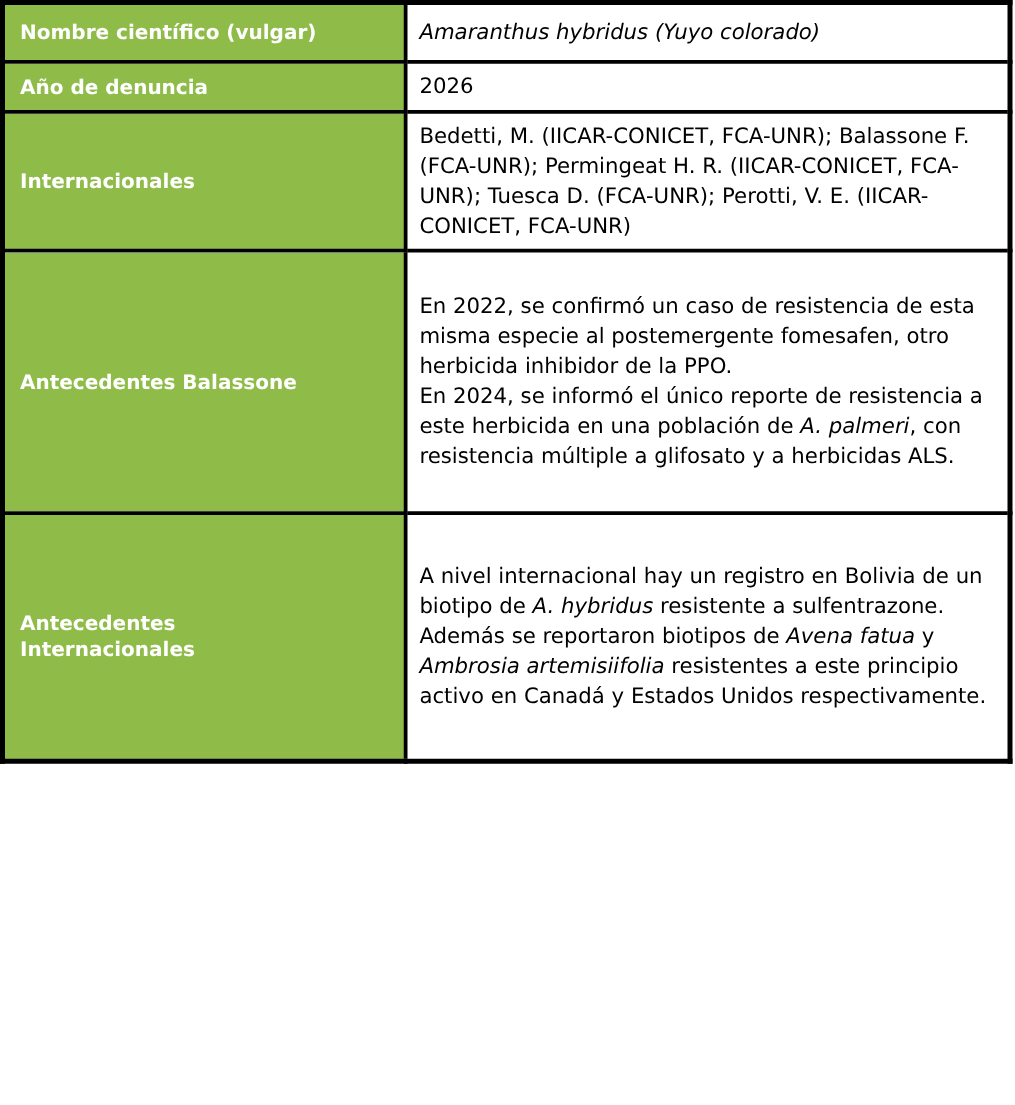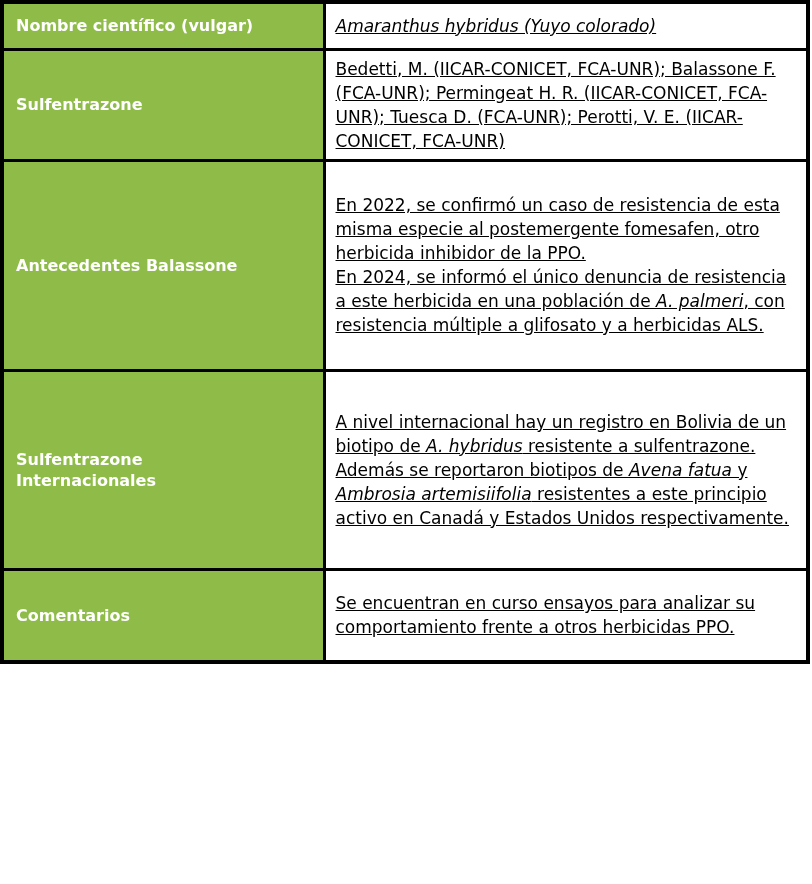--- a/index.html
+++ b/index.html
@@ -35,21 +35,20 @@
     line-height:21px;
     padding:4px 8px 4px 12px;
   }
   .info-table td{
     background:#ffffff;
     color:var(--value-color);
     font-size:17px;
     line-height:24px;
     font-weight:normal;
     padding:6px 8px 6px 10px;
-    text-decoration:underline;
   }
   tr.r1{height:47px;}
   tr.r2{height:46px;}
   tr.r3{height:45px;}
   tr.r4{height:40px;}
   tr.r5{height:101px;}
   tr.r6{height:66px;}
   tr.r7{height:210px;}
   tr.r8{height:199px;}
   tr.r9{height:93px;}
@@ -64,31 +63,31 @@
   <table class="info-table">
     <colgroup>
       <col style="width:322px">
       <col style="width:484px">
     </colgroup>
     <tbody>
       <tr class="r1">
         <th><span class="lbl">Nombre científico (vulgar)</span></th>
         <td><span style="font-style: italic;">Amaranthus hybridus (Yuyo colorado)</span></td>
       </tr>
+      <tr class="r4">
+        <th><span class="lbl">Año de denuncia</span></th>
+        <td><span>2026</span></td>
+      </tr>
       <tr class="r5">
-        <th><span class="lbl">Sulfentrazone</span></th>
+        <th><span class="lbl">Internacionales</span></th>
         <td><span>Bedetti, M. (IICAR-CONICET, FCA-UNR); Balassone F. (FCA-UNR); Permingeat H. R. (IICAR-CONICET, FCA-UNR); Tuesca D. (FCA-UNR); Perotti, V. E. (IICAR-CONICET, FCA-UNR)</span></td>
       </tr>
       <tr class="r7">
         <th><span class="lbl">Antecedentes Balassone</span></th>
-        <td><span>En 2022, se confirmó un caso de resistencia de esta misma especie al postemergente fomesafen, otro herbicida inhibidor de la PPO.</span><br><span>En 2024, se informó el único denuncia de resistencia a este herbicida en una población de </span><span style="font-style: italic;">A. palmeri</span><span>, con resistencia múltiple a glifosato y a herbicidas ALS.</span></td>
+        <td><span>En 2022, se confirmó un caso de resistencia de esta misma especie al postemergente fomesafen, otro herbicida inhibidor de la PPO.</span><br><span>En 2024, se informó el único reporte de resistencia a este herbicida en una población de </span><span style="font-style: italic;">A. palmeri</span><span>, con resistencia múltiple a glifosato y a herbicidas ALS.</span></td>
       </tr>
       <tr class="r8">
-        <th><span class="lbl">Sulfentrazone Internacionales</span></th>
+        <th><span class="lbl">Antecedentes Internacionales</span></th>
         <td><span>A nivel internacional hay un registro en Bolivia de un biotipo de </span><span style="font-style: italic;">A. hybridus</span><span> resistente a sulfentrazone.</span><br><span>Además se reportaron biotipos de </span><span style="font-style: italic;">Avena fatua</span><span> y </span><span style="font-style: italic;">Ambrosia artemisiifolia</span><span> resistentes a este principio activo en Canadá y Estados Unidos respectivamente.</span></td>
-      </tr>
-      <tr class="r9">
-        <th><span class="lbl">Comentarios</span></th>
-        <td><span>Se encuentran en curso ensayos para analizar su comportamiento frente a otros herbicidas PPO.</span></td>
       </tr>
     </tbody>
   </table>
 </div>
 
 </body></html>

